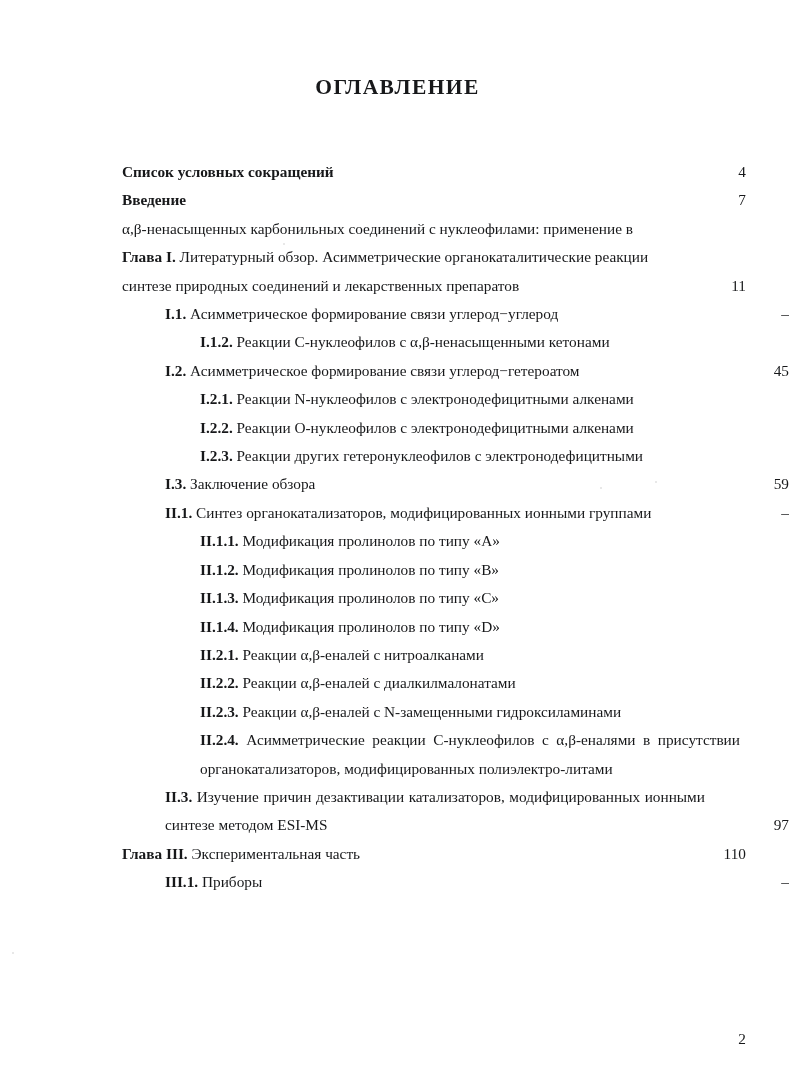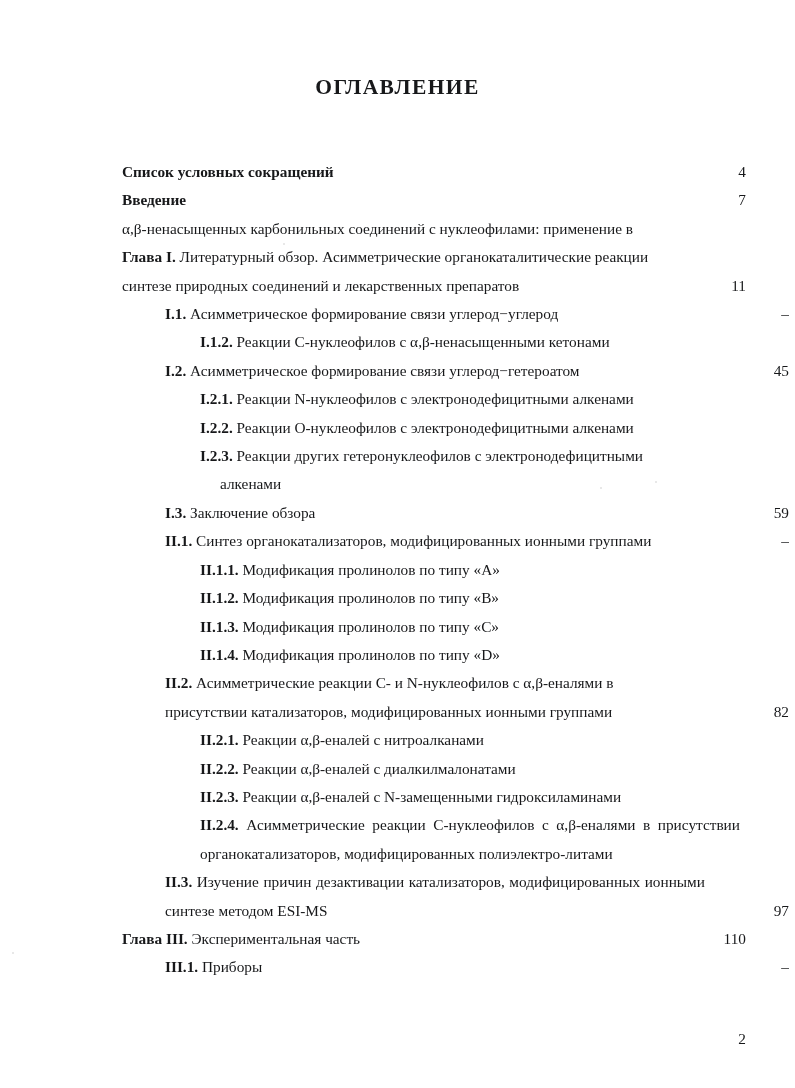--- a/index.html
+++ b/index.html
@@ -178,21 +178,20 @@
     </div>
 
     <div class="entry lvl2">
       <span class="entry-text"><span class="num">I.2.2.</span><span> Реакции О-нуклеофилов с электронодефицитными алкенами</span></span>
       <span class="page-no">52</span>
     </div>
 
     <div class="entry lvl2">
       <span class="entry-text wrapped">
         <span class="hang"><span class="num">I.2.3.</span><span> Реакции других гетеронуклеофилов с электронодефицитными</span></span>
-        <span class="hang-in">алкенами</span>
       </span>
       <span class="page-no last-line">58</span>
     </div>
 
     <div class="entry lvl1">
       <span class="entry-text"><span class="num">I.3.</span><span> Заключение обзора</span></span>
       <span class="page-no">59</span>
     </div>
 
 
@@ -214,27 +213,20 @@
     <div class="entry lvl2">
       <span class="entry-text"><span class="num">II.1.3.</span><span> Модификация пролинолов по типу «C»</span></span>
       <span class="page-no">68</span>
     </div>
 
     <div class="entry lvl2">
       <span class="entry-text"><span class="num">II.1.4.</span><span> Модификация пролинолов по типу «D»</span></span>
       <span class="page-no">72</span>
     </div>
 
-    <div class="entry lvl1">
-      <span class="entry-text wrapped">
-        <span class="hang"><span class="num">II.2.</span><span> Асимметрические реакции С- и N-нуклеофилов с α,β-еналями в</span></span>
-        <span class="hang">присутствии катализаторов, модифицированных ионными группами</span>
-      </span>
-      <span class="page-no last-line">82</span>
-    </div>
 
     <div class="entry lvl2">
       <span class="entry-text"><span class="num">II.2.1.</span><span> Реакции α,β-еналей с нитроалканами</span></span>
       <span class="page-no">–</span>
     </div>
 
     <div class="entry lvl2">
       <span class="entry-text"><span class="num">II.2.2.</span><span> Реакции α,β-еналей с диалкилмалонатами</span></span>
       <span class="page-no">88</span>
     </div>

